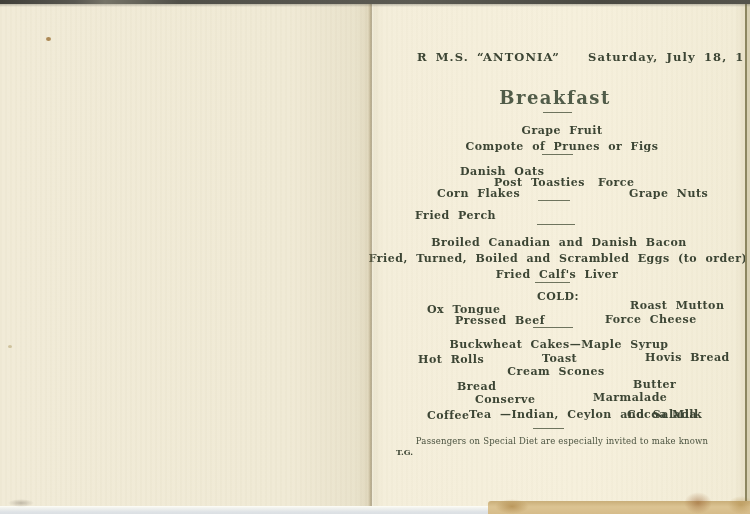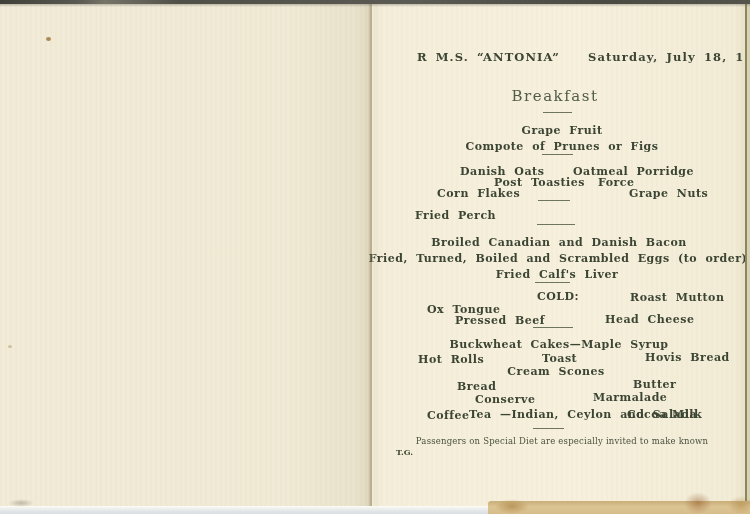--- a/index.html
+++ b/index.html
@@ -47,21 +47,21 @@
   .right-card-edge{position:absolute;left:745px;top:4px;width:2px;height:500px;background:#8c8660;}
   .right-card-outside{position:absolute;left:747px;top:4px;width:3px;height:500px;background:#d8d1b4;}
 
   .speck{position:absolute;border-radius:50%;}
   .sp1{left:46px;top:33px;width:5px;height:4px;background:#a1783f;opacity:.85;}
   .sp2{left:8px;top:341px;width:4px;height:3px;background:#b9a878;opacity:.6;}
 
   
   .txt{position:absolute;color:#3c4534;font-weight:700;white-space:nowrap;}
   .hdr{font-size:11.5px;letter-spacing:1.1px;word-spacing:3px;}
-  .title{font-size:15px;font-weight:400;color:#515c49;letter-spacing:1.5px;transform:translateX(-50%);}
+  .title{font-size:18px;font-weight:700;color:#515c49;letter-spacing:1.5px;transform:translateX(-50%);}
   .mi{font-size:11px;letter-spacing:.5px;word-spacing:4px;}
   .mi.c{transform:translateX(-50%);}
   .ftr{font-size:8.5px;font-weight:400;color:#4a523f;letter-spacing:.2px;transform:translateX(-50%);}
   .tg{font-size:8px;font-weight:700;color:#3c4534;}
 
   .rule{position:absolute;height:1px;background:#4c553f;opacity:.8;}
 </style>
 </head>
 <body>
 
@@ -81,40 +81,39 @@
   <div class="txt hdr" style="left:588px;top:50px">Saturday, July 18, 1936</div>
 
   <div class="txt title" style="left:555px;top:87px">Breakfast</div>
   <div class="rule" style="left:543px;top:112px;width:29px"></div>
 
   <div class="txt mi c" style="left:562px;top:124px">Grape Fruit</div>
   <div class="txt mi c" style="left:562px;top:140px">Compote of Prunes or Figs</div>
   <div class="rule" style="left:542px;top:154px;width:31px"></div>
 
   <div class="txt mi" style="left:460px;top:165px">Danish Oats</div>
-  <div class="txt mi" style="left:573px;top:165px">Oatmeal Porridge</div>
   <div class="txt mi" style="left:494px;top:176px">Post Toasties</div>
   <div class="txt mi" style="left:598px;top:176px">Force</div>
   <div class="txt mi" style="left:437px;top:187px">Corn Flakes</div>
   <div class="txt mi" style="left:629px;top:187px">Grape Nuts</div>
   <div class="rule" style="left:538px;top:200px;width:32px"></div>
 
   <div class="txt mi" style="left:415px;top:209px">Fried Perch</div>
   <div class="rule" style="left:537px;top:224px;width:38px"></div>
 
   <div class="txt mi c" style="left:559px;top:236px">Broiled Canadian and Danish Bacon</div>
   <div class="txt mi c" style="left:558px;top:252px">Fried, Turned, Boiled and Scrambled Eggs (to order)</div>
   <div class="txt mi c" style="left:557px;top:268px">Fried Calf's Liver</div>
   <div class="rule" style="left:535px;top:282px;width:35px"></div>
 
   <div class="txt mi c" style="left:558px;top:290px">COLD:</div>
   <div class="txt mi" style="left:427px;top:303px">Ox Tongue</div>
-  <div class="txt mi" style="left:630px;top:291px">Roast Mutton</div>
+  <div class="txt mi" style="left:630px;top:299px">Roast Mutton</div>
   <div class="txt mi" style="left:455px;top:314px">Pressed Beef</div>
-  <div class="txt mi" style="left:605px;top:313px">Head Cheese</div>
+  <div class="txt mi" style="left:605px;top:313px">Force Cheese</div>
   <div class="rule" style="left:533px;top:327px;width:40px"></div>
 
   <div class="txt mi c" style="left:559px;top:338px">Buckwheat Cakes—Maple Syrup</div>
   <div class="txt mi" style="left:418px;top:353px">Hot Rolls</div>
   <div class="txt mi" style="left:542px;top:352px">Toast</div>
   <div class="txt mi" style="left:645px;top:351px">Hovis Bread</div>
   <div class="txt mi c" style="left:556px;top:365px">Cream Scones</div>
   <div class="txt mi" style="left:457px;top:380px">Bread</div>
   <div class="txt mi" style="left:633px;top:378px">Butter</div>
   <div class="txt mi" style="left:475px;top:393px">Conserve</div>

